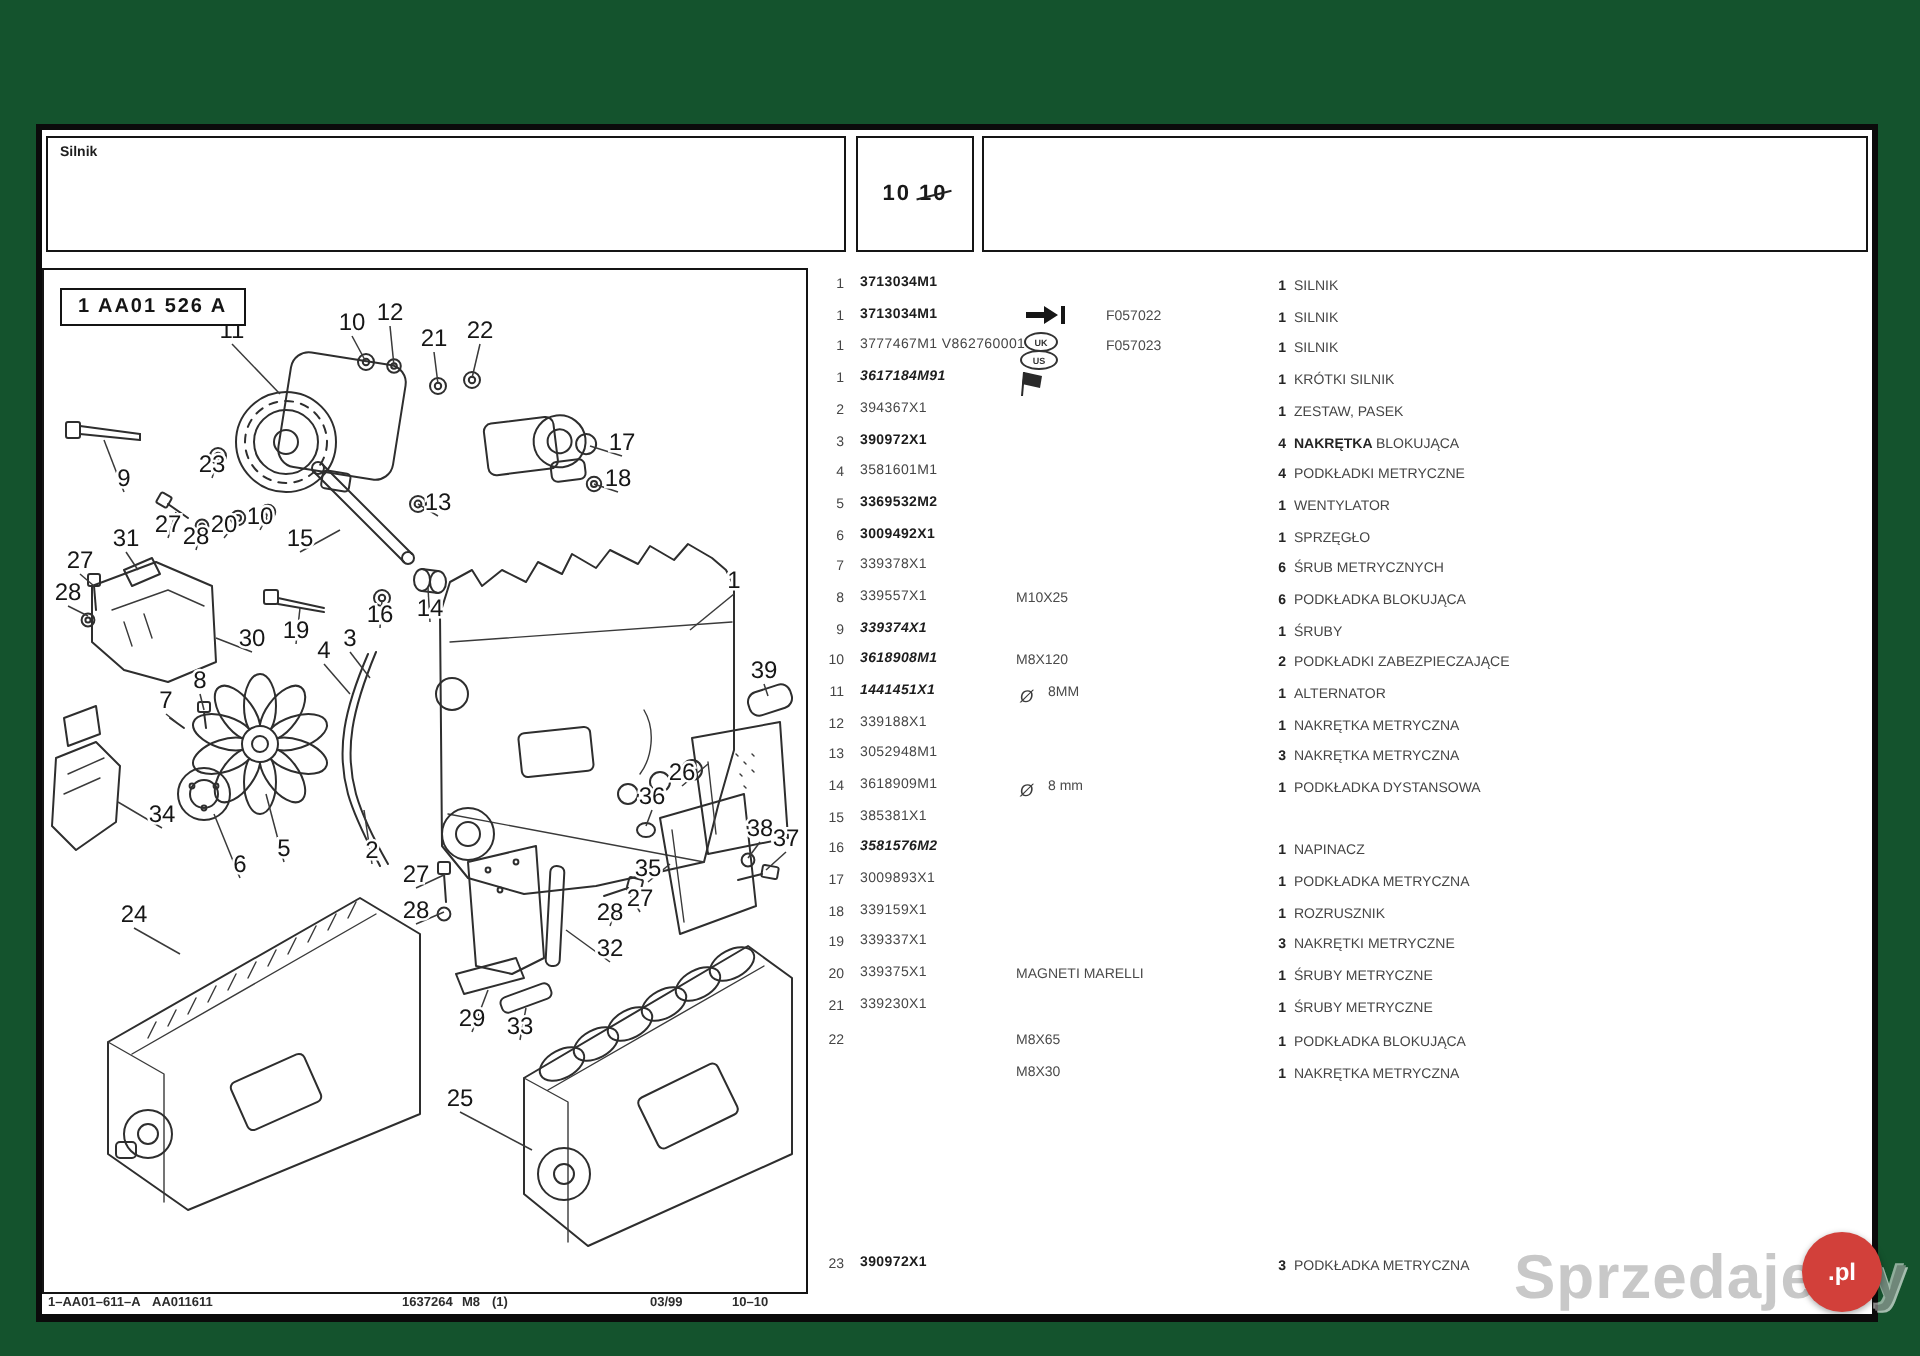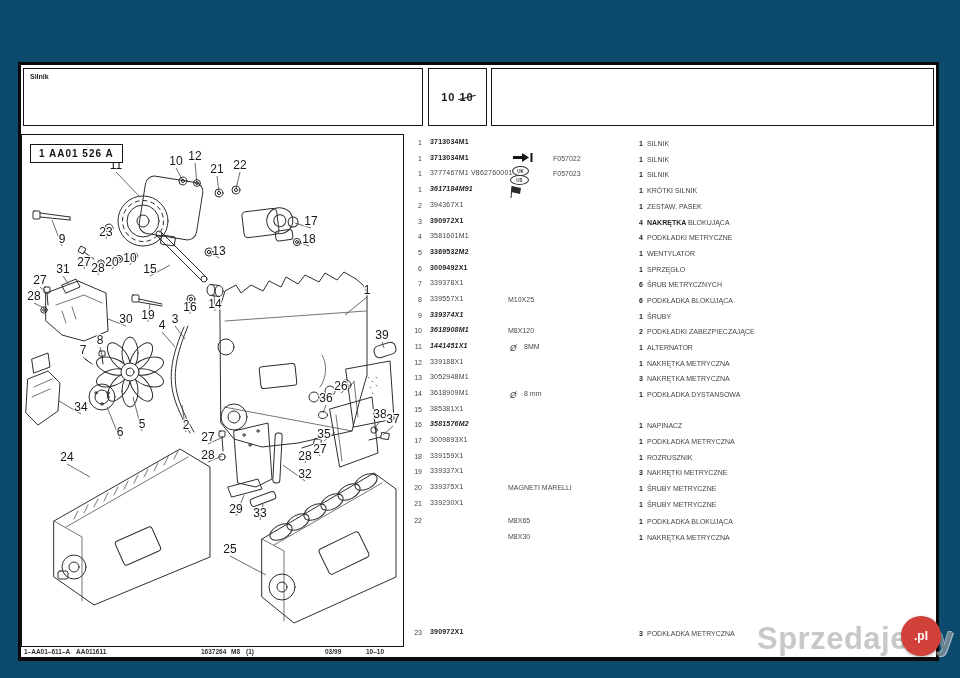--- a/index.html
+++ b/index.html
@@ -1,16 +1,16 @@
 <!DOCTYPE html>
 <html><head>
 <meta charset="utf-8">
 <style>
   html,body{margin:0;padding:0;background:#ffffff;}
-  .page{position:relative;width:960px;height:678px;background:#0c4a6e;overflow:hidden;
+  .page{position:relative;width:960px;height:678px;background:#14532d;overflow:hidden;
         font-family:"Liberation Sans",sans-serif;color:#222;}
   .frame{position:absolute;left:18px;top:62px;width:915px;height:592px;
          border:3px solid #0b0b0b;border-bottom-width:4px;background:#fff;}
   
   .hbox{position:absolute;border:1.5px solid #151515;background:#fff;box-sizing:border-box;}
   .hbox.b1{left:2px;top:3px;width:400px;height:58px;}
   .hbox.b2{left:407px;top:3px;width:59px;height:58px;}
   .hbox.b3{left:470px;top:3px;width:443px;height:58px;}
   .htitle{position:absolute;left:6px;top:4px;font-size:7px;font-weight:bold;color:#1d1d1d;}
   .pagenum{position:absolute;inset:0;display:flex;align-items:center;justify-content:center;

